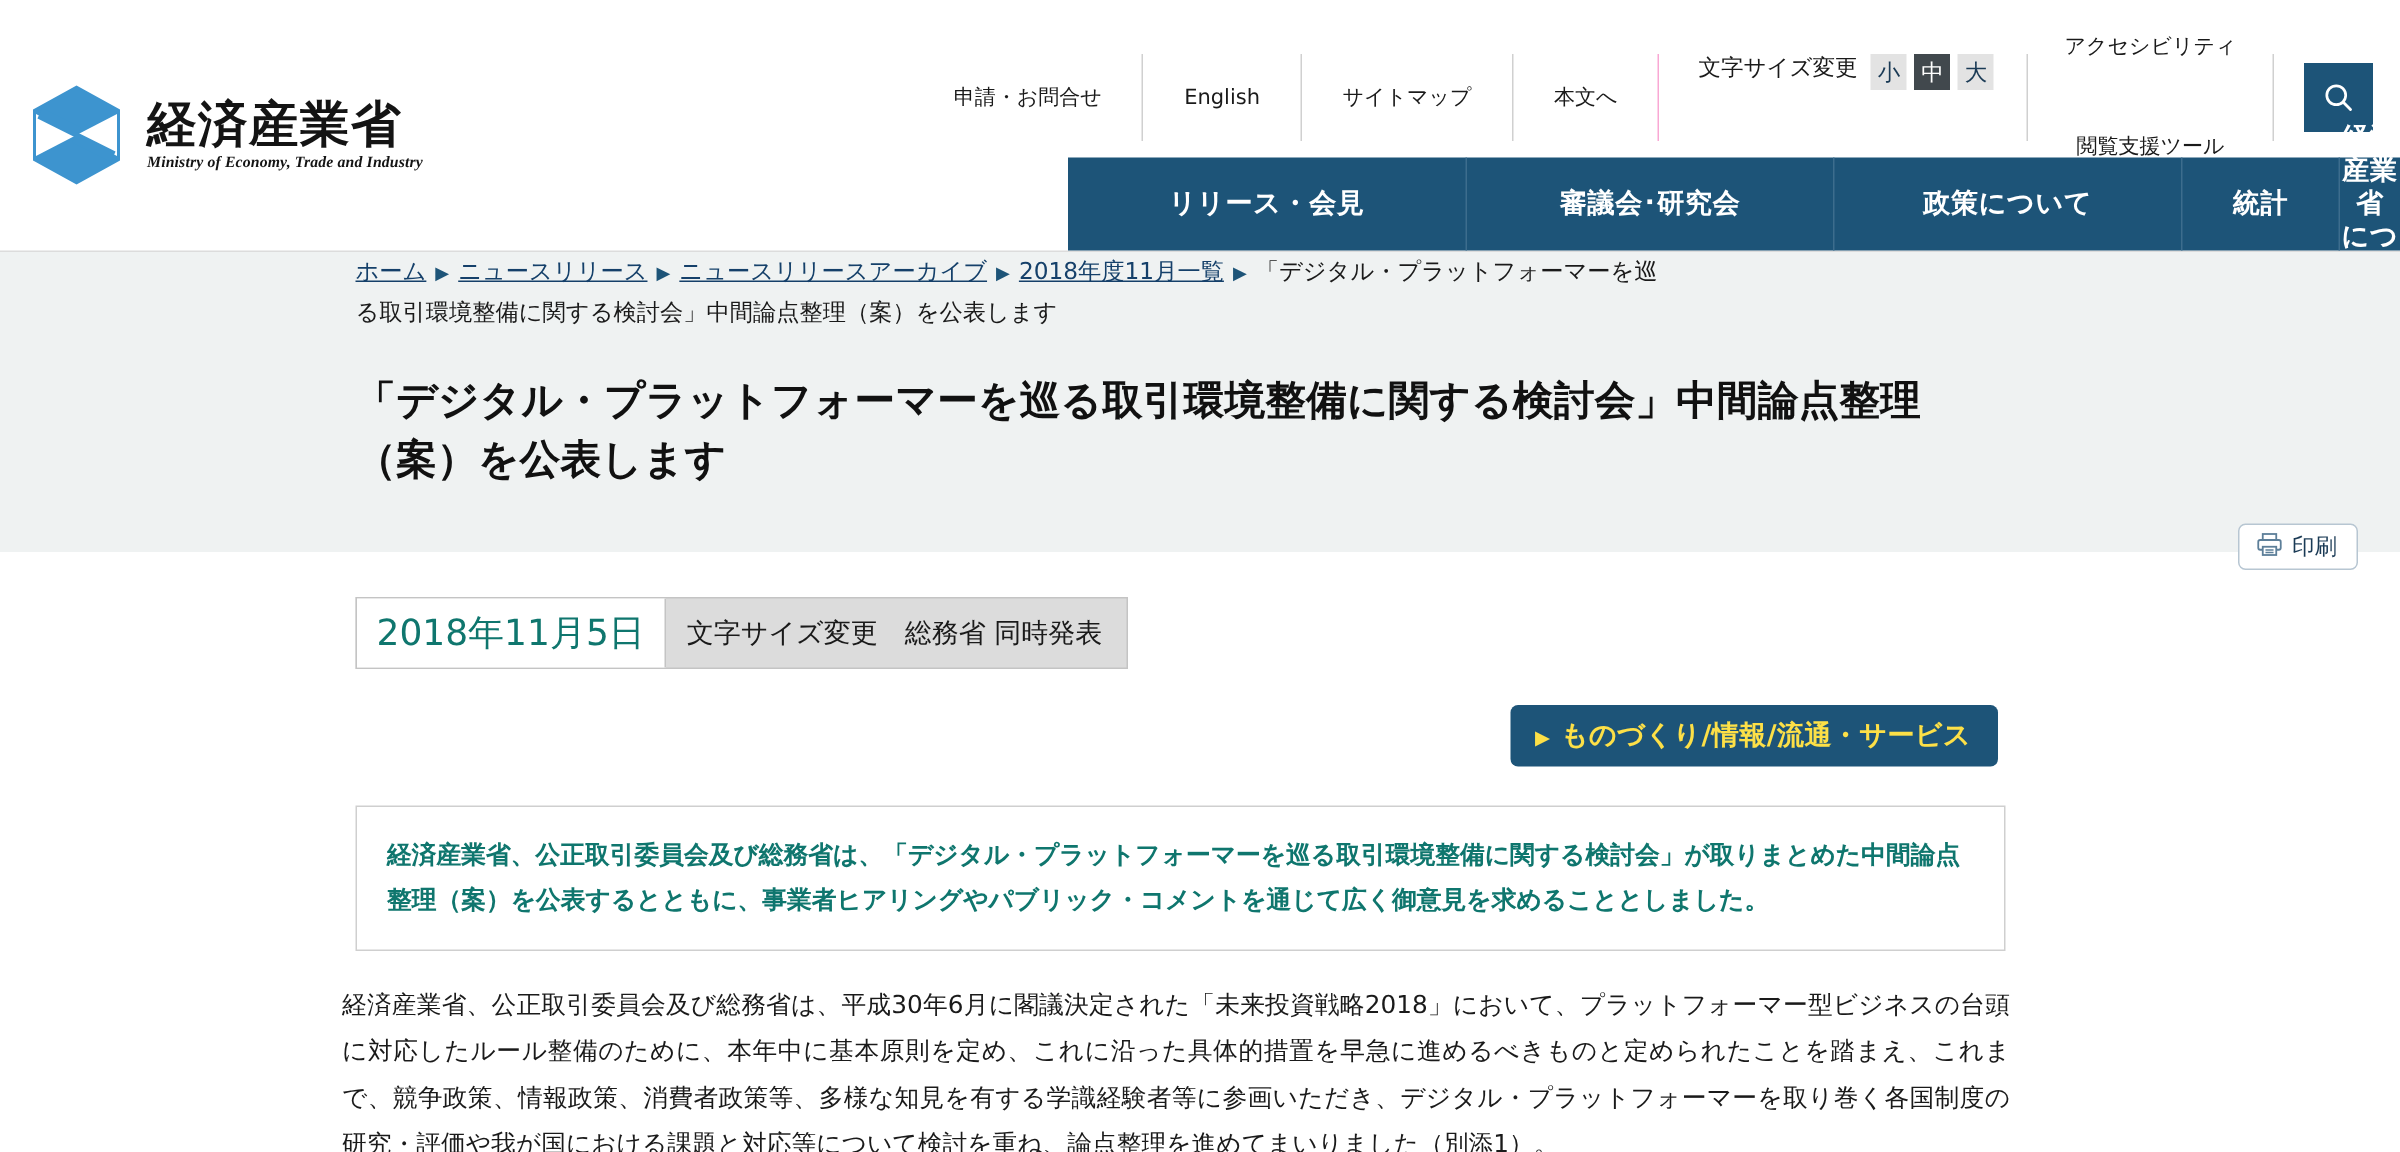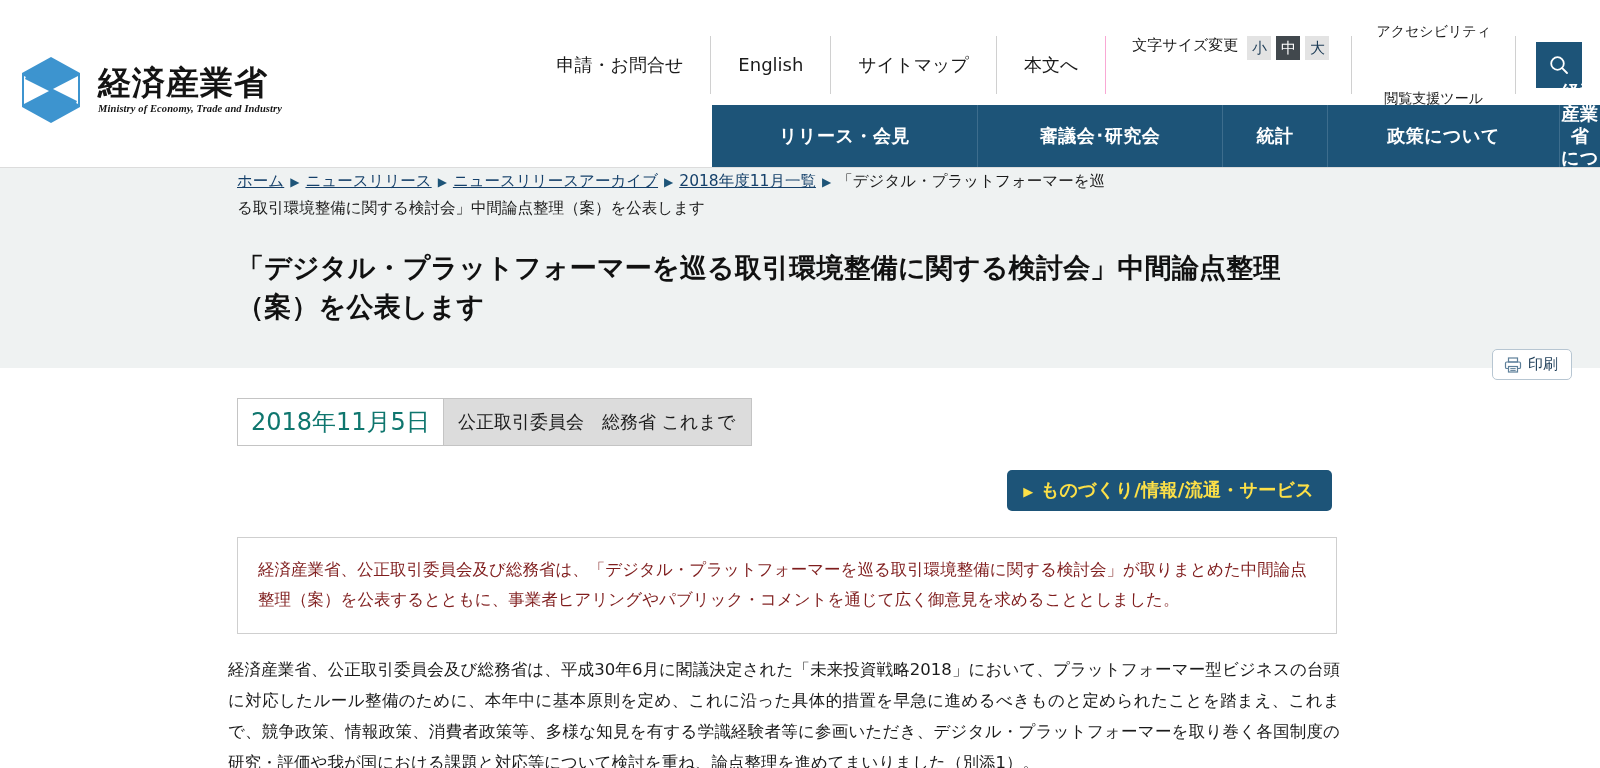--- a/index.html
+++ b/index.html
@@ -42,21 +42,21 @@
   
   .util-row {
     position: absolute;
     right: 0; top: 36px;
     display: flex; align-items: stretch; height: 58px;
   }
   .util-item {
     display: flex; align-items: center; justify-content: center;
     padding: 0 27px;
     border-left: 1px solid #d0d0d0;
-    font-size: 18px; color: #1a1a1a;
+    font-size: 14px; color: #1a1a1a;
     white-space: nowrap;
     text-align: center;
     line-height: 1.35;
     font-family: "DejaVu Sans", sans-serif;
   }
   .util-item.first { border-left: none; }
   .util-item.two-line { flex-direction: column; font-size: 14px; padding: 0 24px; gap: 48px; }
   .fontsize-group { display: flex; align-items: flex-start; gap: 5px; padding: 0 22px 0 26px; border-left: 1px solid #f9a8d4; }
   .fontsize-label { font-size: 15px; margin-right: 4px; font-family: "DejaVu Sans", sans-serif; }
   .fs-btn {
@@ -114,21 +114,21 @@
   }
   .breadcrumb a {
     color: #15406a; text-decoration: underline; cursor: pointer;
   }
   .bc-sep { color: #1d5478; margin: 0 6px; font-size: 12px; }
   .bc-current { color: #1a1a1a; }
 
   .print-btn {
     position: absolute;
     right: 28px; top: 181px;
-    display: inline-flex; align-items: center; gap: 6px;
+    display: inline-flex; align-items: flex-start; gap: 6px;
     background: #ffffff;
     border: 1px solid #b7c6d2;
     border-radius: 5px;
     padding: 5px 13px 5px 11px;
     font-size: 15px; color: #1a3a55;
     cursor: pointer;
     font-family: "DejaVu Sans", sans-serif;
   }
 
   .page-title {
@@ -184,22 +184,23 @@
   }
   .category-tag .arrow { font-size: 13px; margin-right: 7px; }
 
   .summary-box {
     margin: 26px 0 0 237px;
     width: 1100px;
     border: 1px solid #cfcfcf;
     padding: 17px 20px 18px 20px;
     font-size: 16.5px;
     line-height: 1.82;
-    color: #7f1d1d;
-    font-family: "DejaVu Sans", sans-serif;
+    color: #0f766e;
+    font-family: "DejaVu Sans", sans-serif;
+    font-weight: bold;
   }
 
   .body-para {
     margin: 21px 0 0 228px;
     width: 1112px;
     font-size: 16.5px;
     line-height: 1.87;
     color: #1a1a1a;
     text-align: justify;
     font-family: "DejaVu Sans", sans-serif;
@@ -250,22 +251,22 @@
           <circle cx="9.5" cy="9.5" r="6.3" fill="none" stroke="#ffffff" stroke-width="1.8"></circle>
           <line x1="14.2" y1="14.2" x2="19" y2="19" stroke="#ffffff" stroke-width="1.9" stroke-linecap="round"></line>
         </svg>
       </button>
     </div>
   </div>
 
   <nav class="main-nav">
     <div class="nav-item first w-rel">リリース・会見</div>
     <div class="nav-item w-shin">審議会･研究会</div>
+    <div class="nav-item w-pol">政策について</div>
     <div class="nav-item w-stat">統計</div>
-    <div class="nav-item w-pol">政策について</div>
     <div class="nav-item">
       <span>
         <span>経済産業省</span><br>
         <span>について</span>
       </span>
     </div>
   </nav>
 </div>
 
 <div class="band">
@@ -285,21 +286,21 @@
     <span>印刷</span>
   </div>
 
   <h1 class="page-title">「デジタル・プラットフォーマーを巡る取引環境整備に関する検討会」中間論点整理（案）を公表します</h1>
 </div>
 
 <div class="content">
 
   <div class="meta-row">
     <div class="meta-date">2018年11月5日</div>
-    <div class="meta-agency">公正取引委員会　総務省 これまで</div>
+    <div class="meta-agency">文字サイズ変更　総務省 同時発表</div>
   </div>
 
   <div class="category-row">
     <div class="category-tag">
       <span class="arrow">▶</span><span>ものづくり/情報/流通・サービス</span>
     </div>
   </div>
 
   <div class="summary-box">経済産業省、公正取引委員会及び総務省は、「デジタル・プラットフォーマーを巡る取引環境整備に関する検討会」が取りまとめた中間論点整理（案）を公表するとともに、事業者ヒアリングやパブリック・コメントを通じて広く御意見を求めることとしました。</div>
 

